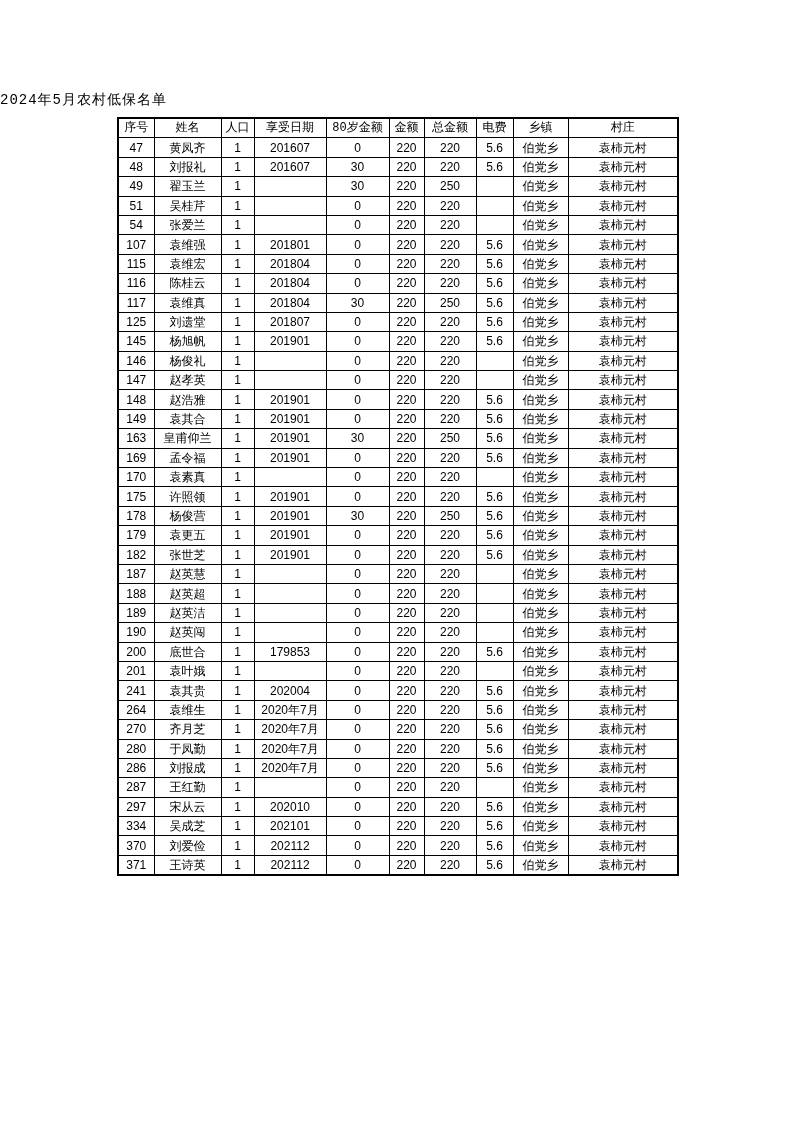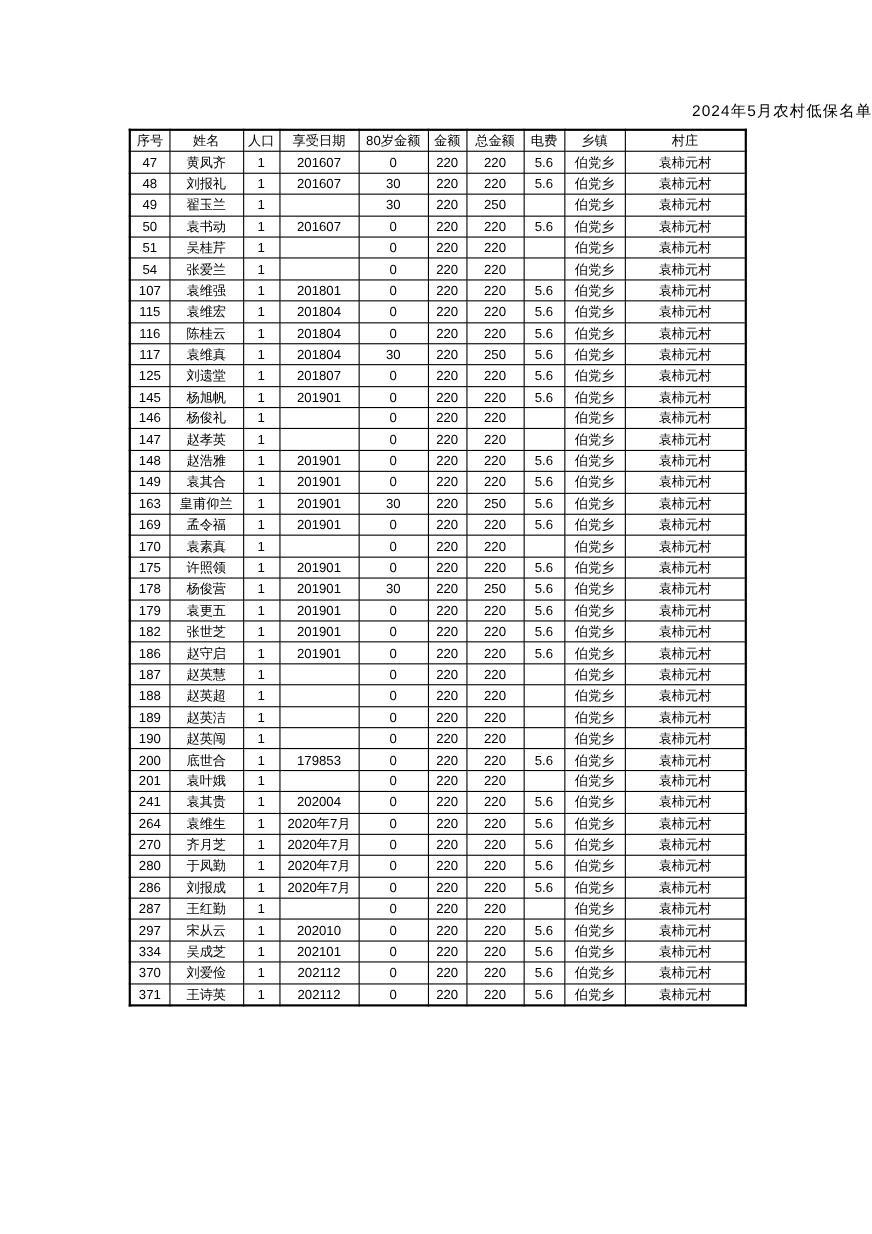--- a/index.html
+++ b/index.html
@@ -14,25 +14,25 @@
     background: #ffffff;
     color: #000000;
     font-family: "Liberation Serif", "DejaVu Serif", serif;
     overflow: hidden;
   }
   .doc-title {
     position: absolute;
     top: 92px;
     left: 0;
     right: 0;
-    text-align: right;
+    text-align: left;
     font-size: 14px;
     line-height: 16px;
     letter-spacing: 1px;
-    font-family: Liberation Sans, sans-serif;
+    font-family: Liberation Mono, monospace;
   }
   table.roster {
     position: absolute;
     top: 117px;
     left: 117px;
     width: 560px;
     border-collapse: collapse;
     table-layout: fixed;
     border: 2px solid #000000;
   }
@@ -44,21 +44,21 @@
     text-align: center;
     vertical-align: middle;
     font-size: 12px;
     line-height: 1;
     white-space: nowrap;
     overflow: hidden;
     font-weight: normal;
     font-family: "Liberation Sans", "DejaVu Sans", sans-serif;
   }
   table.roster th {
-    font-family: Liberation Sans, sans-serif;
+    font-family: Liberation Mono, monospace;
   }
   
   col.c0 { width: 36px; }
   col.c1 { width: 67px; }
   col.c2 { width: 33px; }
   col.c3 { width: 72px; }
   col.c4 { width: 63px; }
   col.c5 { width: 35px; }
   col.c6 { width: 52px; }
   col.c7 { width: 37px; }
@@ -130,32 +130,20 @@
           <td>1</td>
           <td></td>
           <td>30</td>
           <td>220</td>
           <td>250</td>
           <td></td>
           <td>伯党乡</td>
           <td>袁柿元村</td>
         </tr>
         <tr>
-          <td>50</td>
-          <td>袁书动</td>
-          <td>1</td>
-          <td>201607</td>
-          <td>0</td>
-          <td>220</td>
-          <td>220</td>
-          <td>5.6</td>
-          <td>伯党乡</td>
-          <td>袁柿元村</td>
-        </tr>
-        <tr>
           <td>51</td>
           <td>吴桂芹</td>
           <td>1</td>
           <td></td>
           <td>0</td>
           <td>220</td>
           <td>220</td>
           <td></td>
           <td>伯党乡</td>
           <td>袁柿元村</td>
@@ -360,32 +348,20 @@
           <td>0</td>
           <td>220</td>
           <td>220</td>
           <td>5.6</td>
           <td>伯党乡</td>
           <td>袁柿元村</td>
         </tr>
         <tr>
           <td>182</td>
           <td>张世芝</td>
-          <td>1</td>
-          <td>201901</td>
-          <td>0</td>
-          <td>220</td>
-          <td>220</td>
-          <td>5.6</td>
-          <td>伯党乡</td>
-          <td>袁柿元村</td>
-        </tr>
-        <tr>
-          <td>186</td>
-          <td>赵守启</td>
           <td>1</td>
           <td>201901</td>
           <td>0</td>
           <td>220</td>
           <td>220</td>
           <td>5.6</td>
           <td>伯党乡</td>
           <td>袁柿元村</td>
         </tr>
         <tr>

